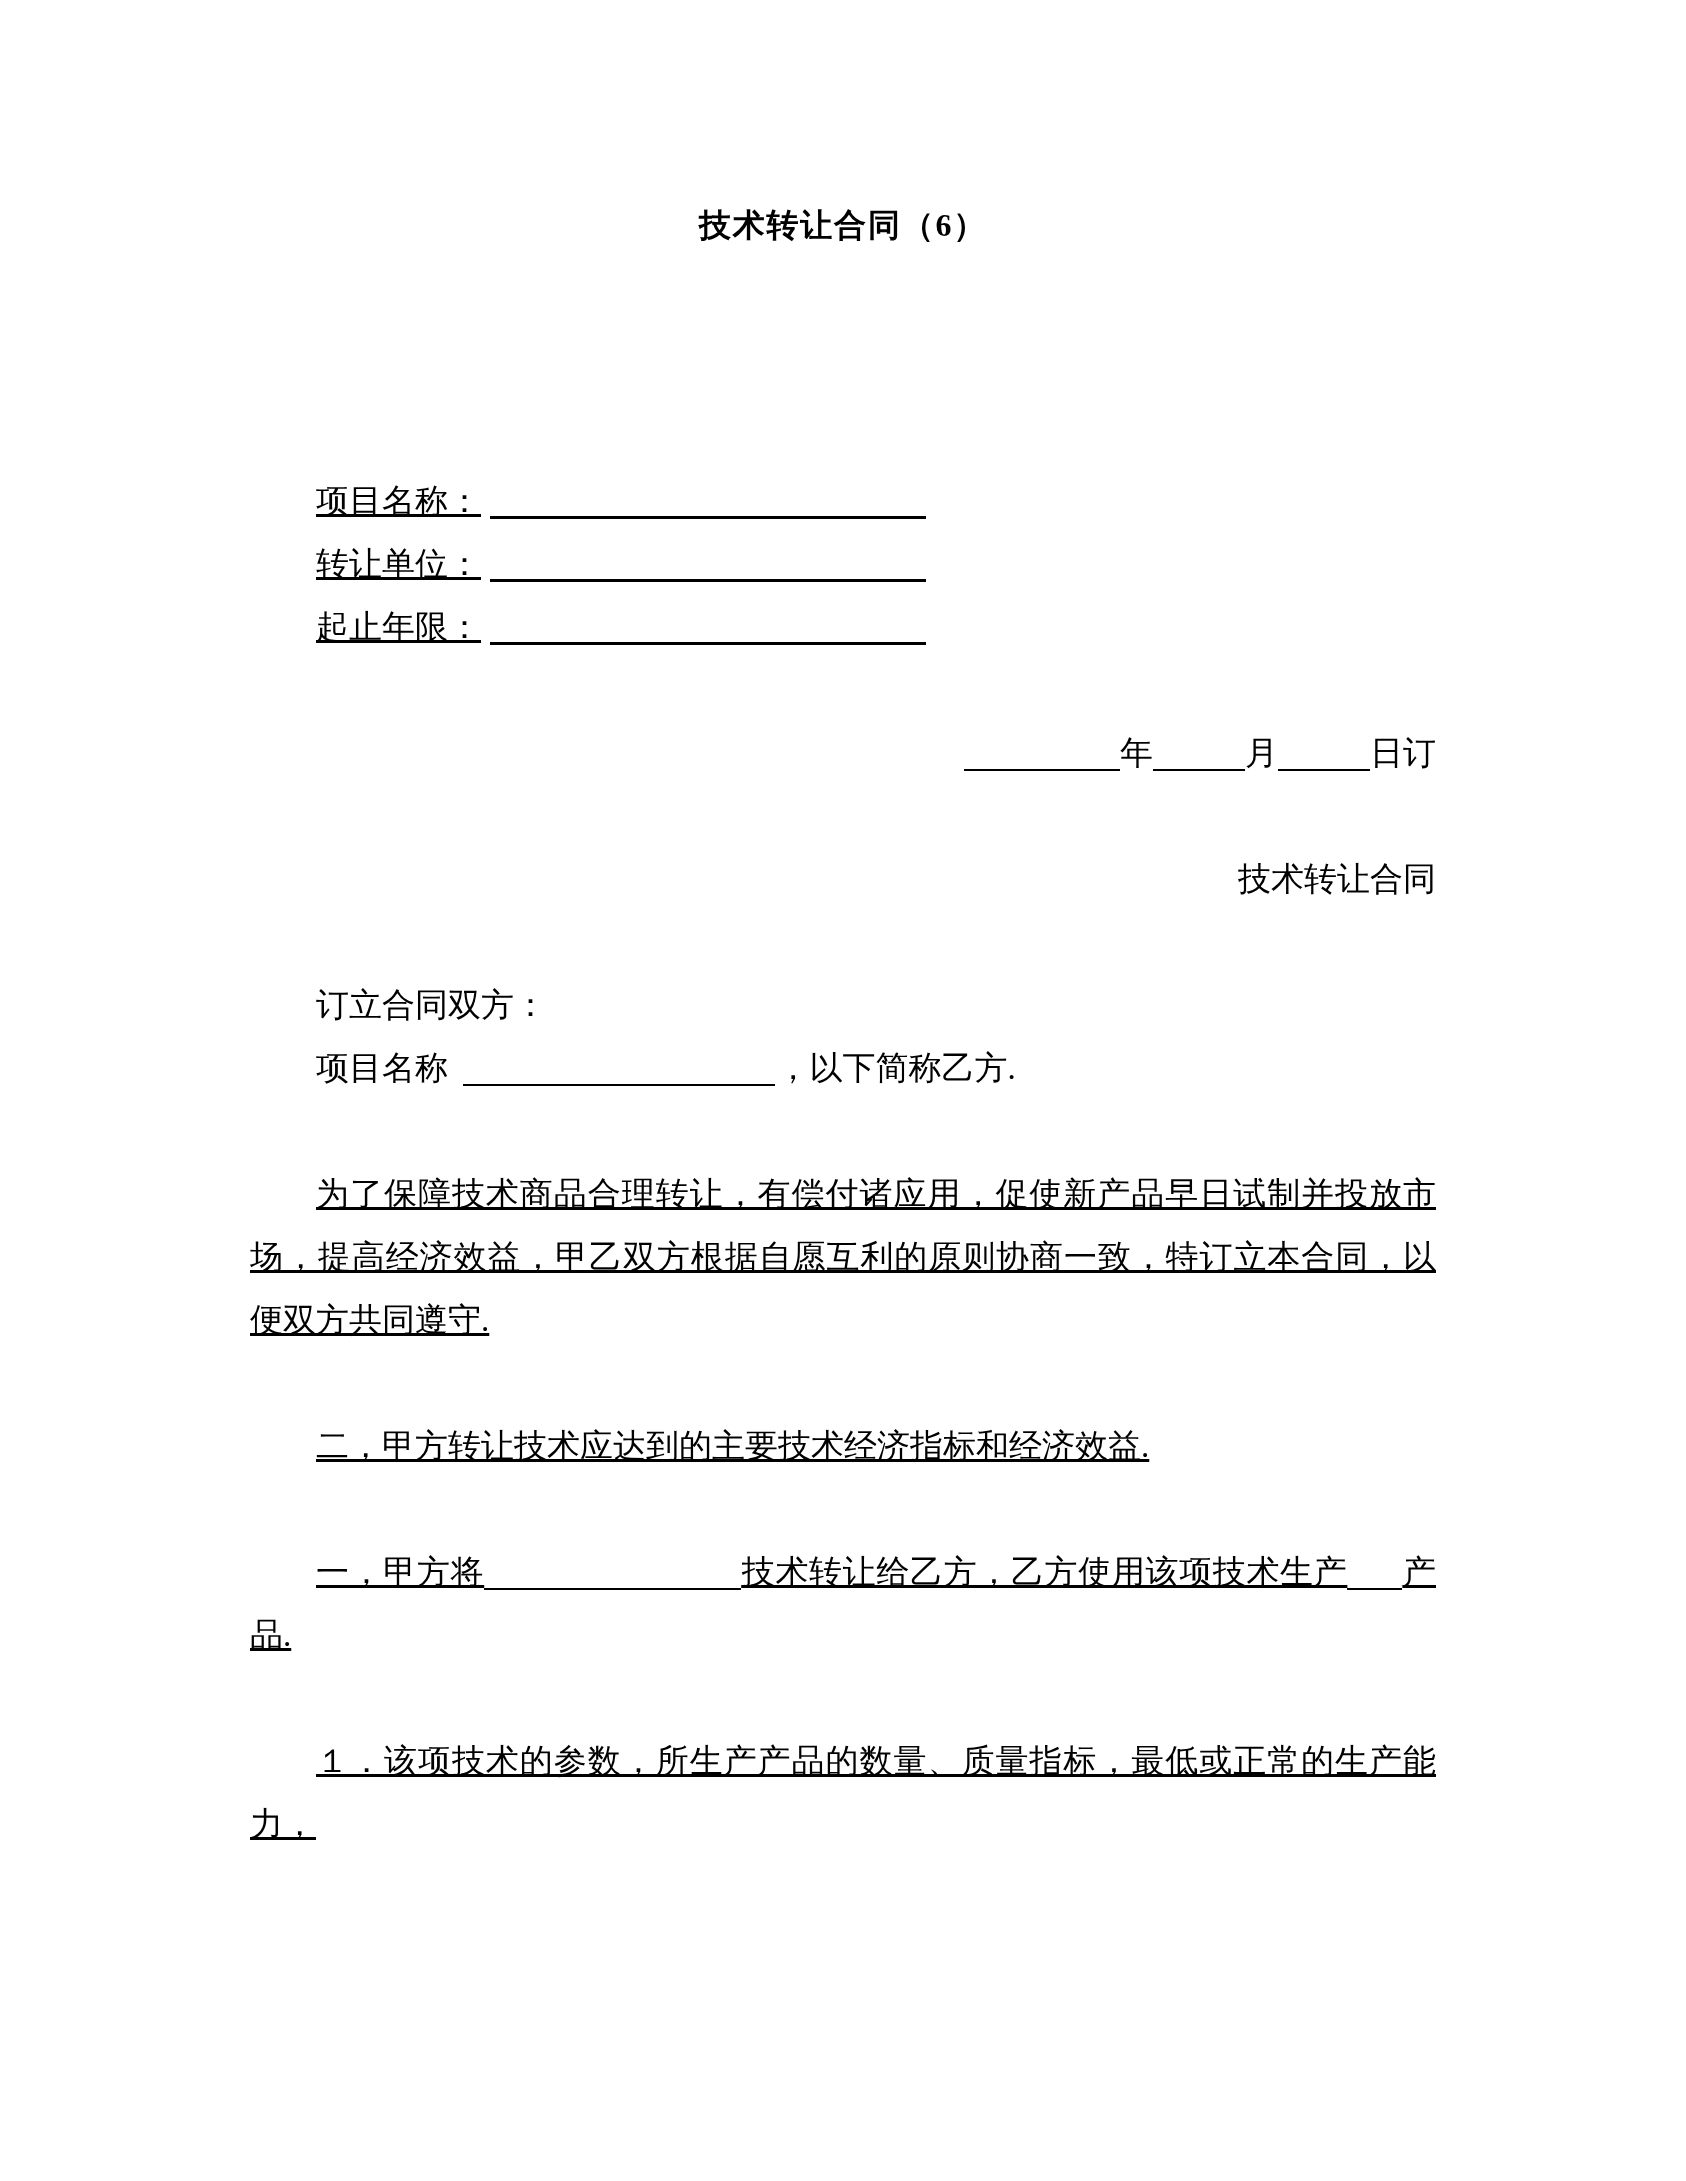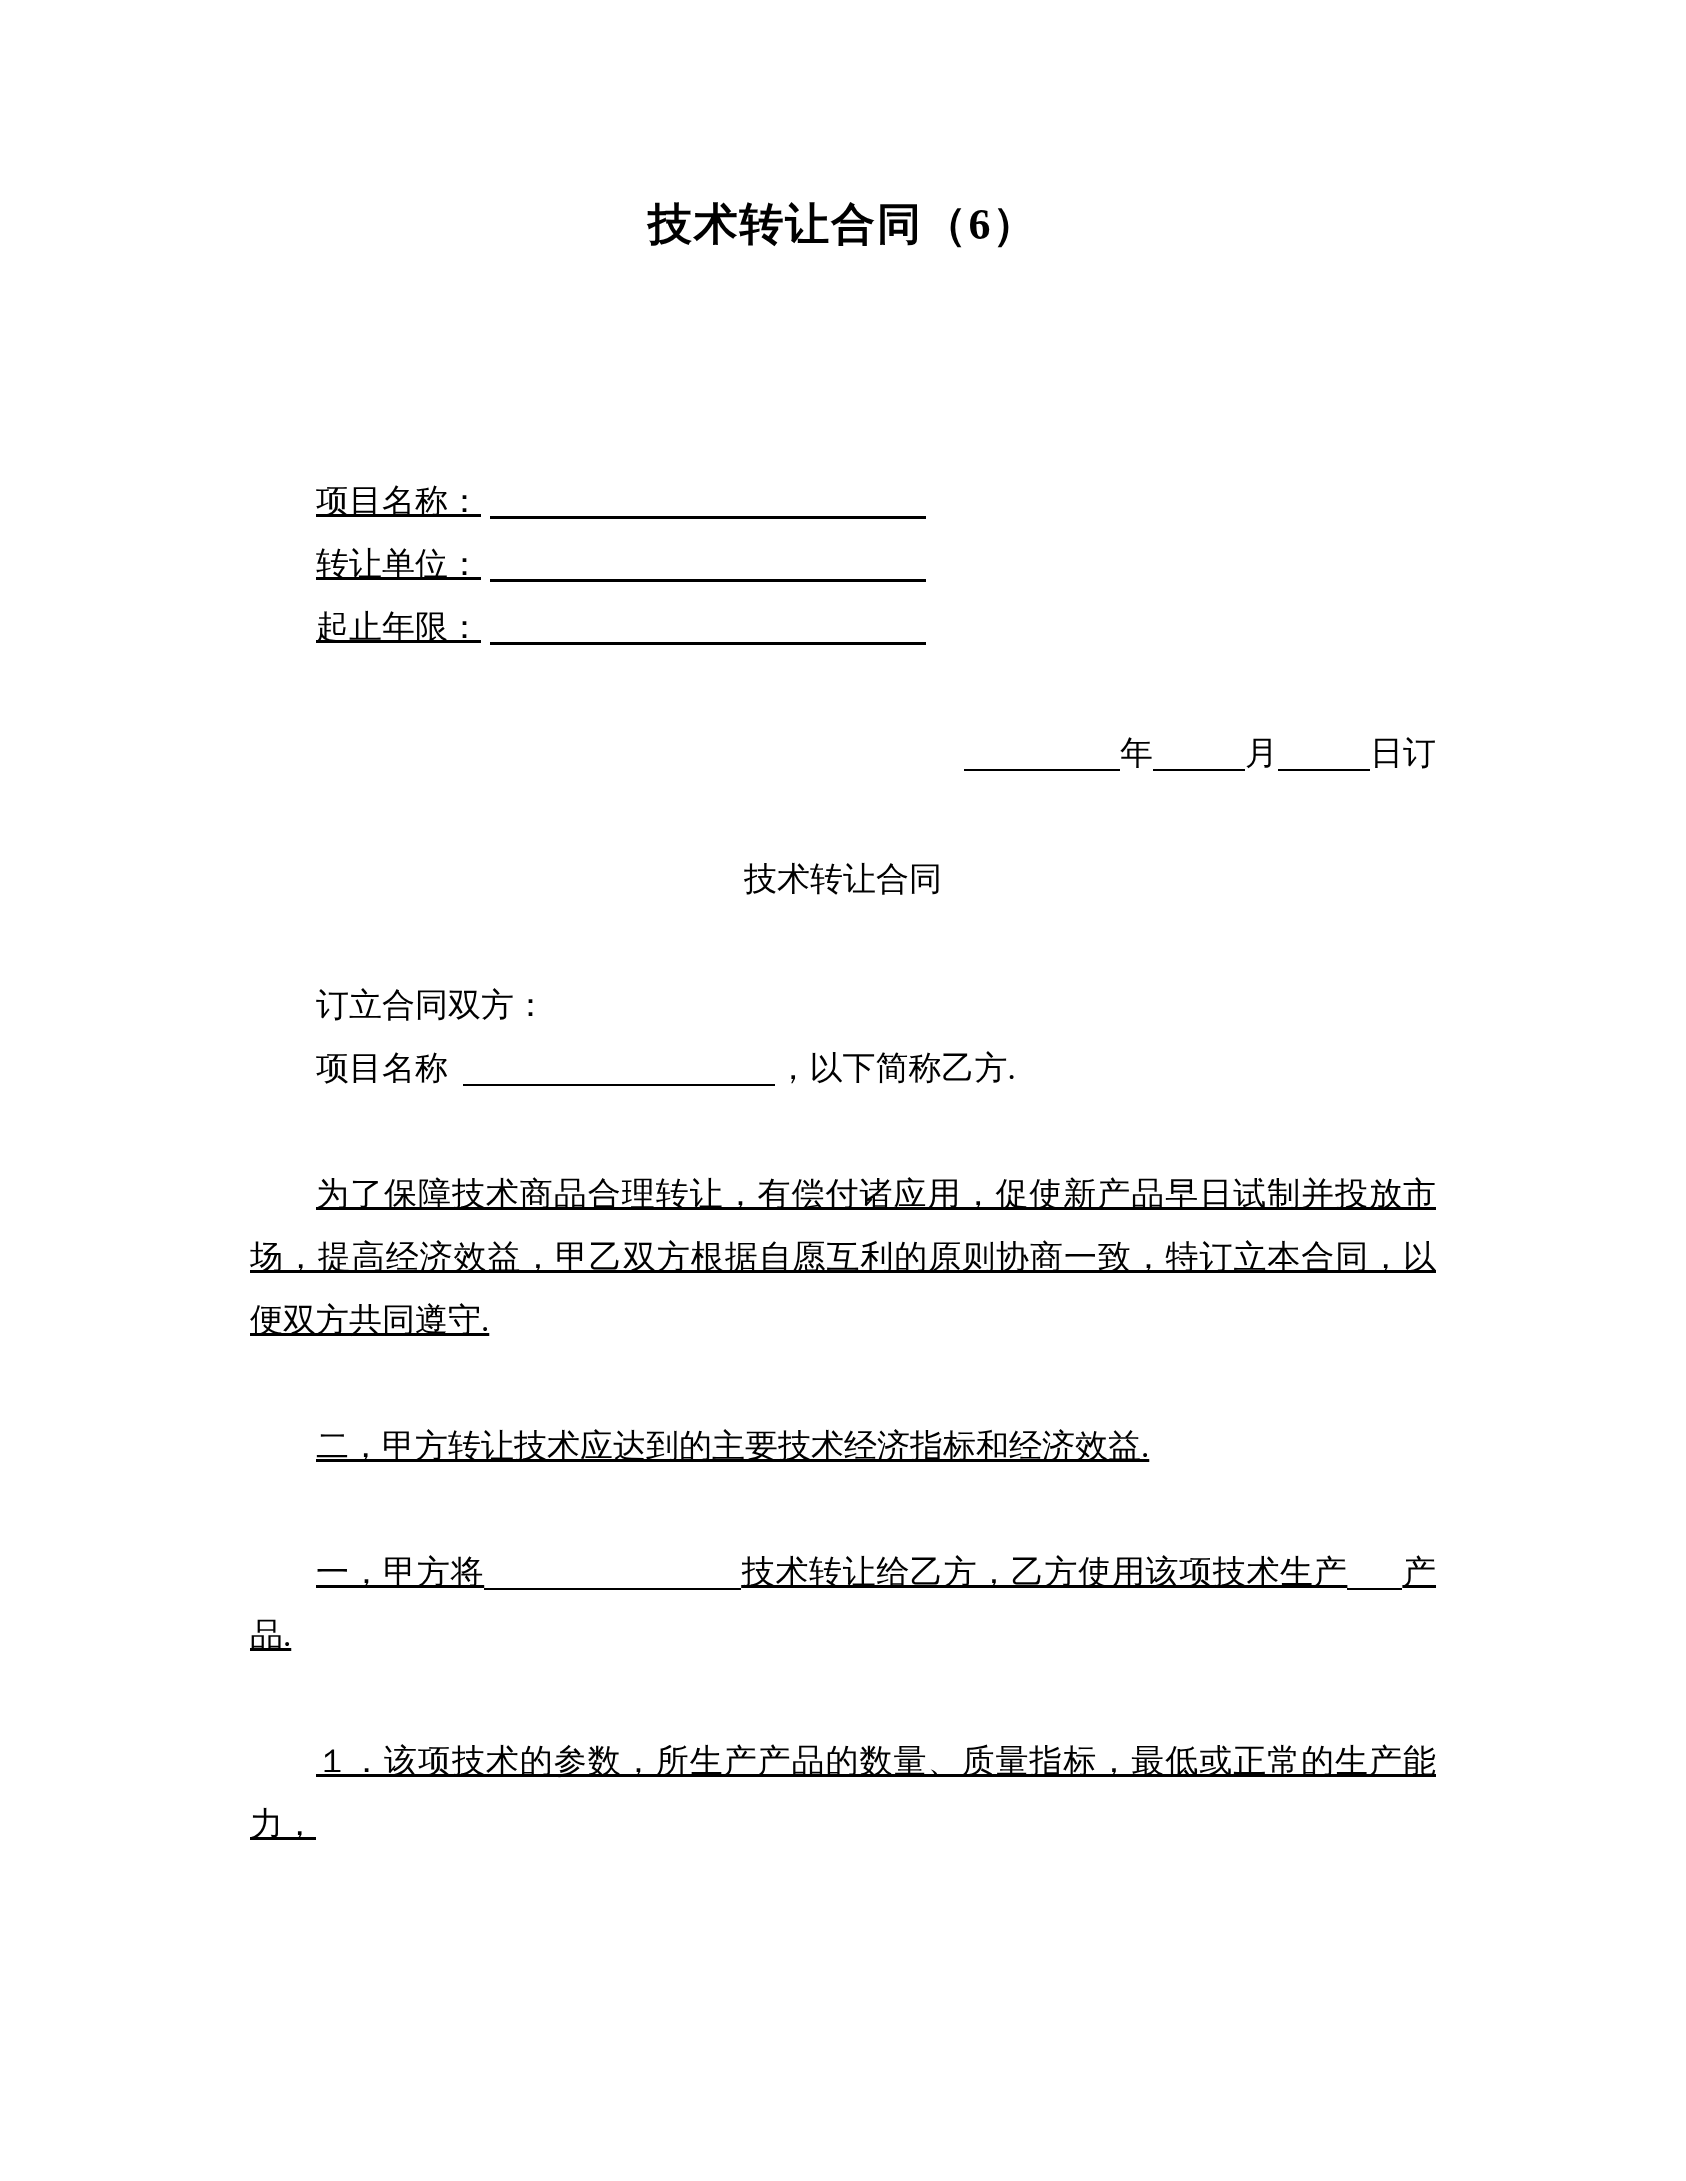--- a/index.html
+++ b/index.html
@@ -11,36 +11,36 @@
     font-family: "Liberation Serif", "DejaVu Serif", serif;
     color: #000000;
     overflow: hidden;
   }
   .content {
     padding: 193px 250px 0 250px;
     font-size: 33px;
     line-height: 63px;
   }
   .doc-title {
-    font-size: 44px;
+    font-size: 32px;
     font-weight: bold;
     line-height: 64px;
     text-align: center;
     letter-spacing: 1.8px;
   }
   .form-block { margin-top: 213px; }
   .form-row { text-indent: 2em; white-space: nowrap; text-decoration: underline; }
   .date-line {
     margin-top: 63px;
     text-align: right;
     white-space: nowrap;
   }
   .doc-subtitle {
     margin-top: 63px;
-    text-align: center;
+    text-align: right;
   }
   .parties { margin-top: 63px; }
   .party-row { text-indent: 2em; white-space: nowrap; }
   .para {
     margin-top: 63px;
     text-indent: 2em;
     text-align: justify;
     text-decoration: underline;
   }
   

